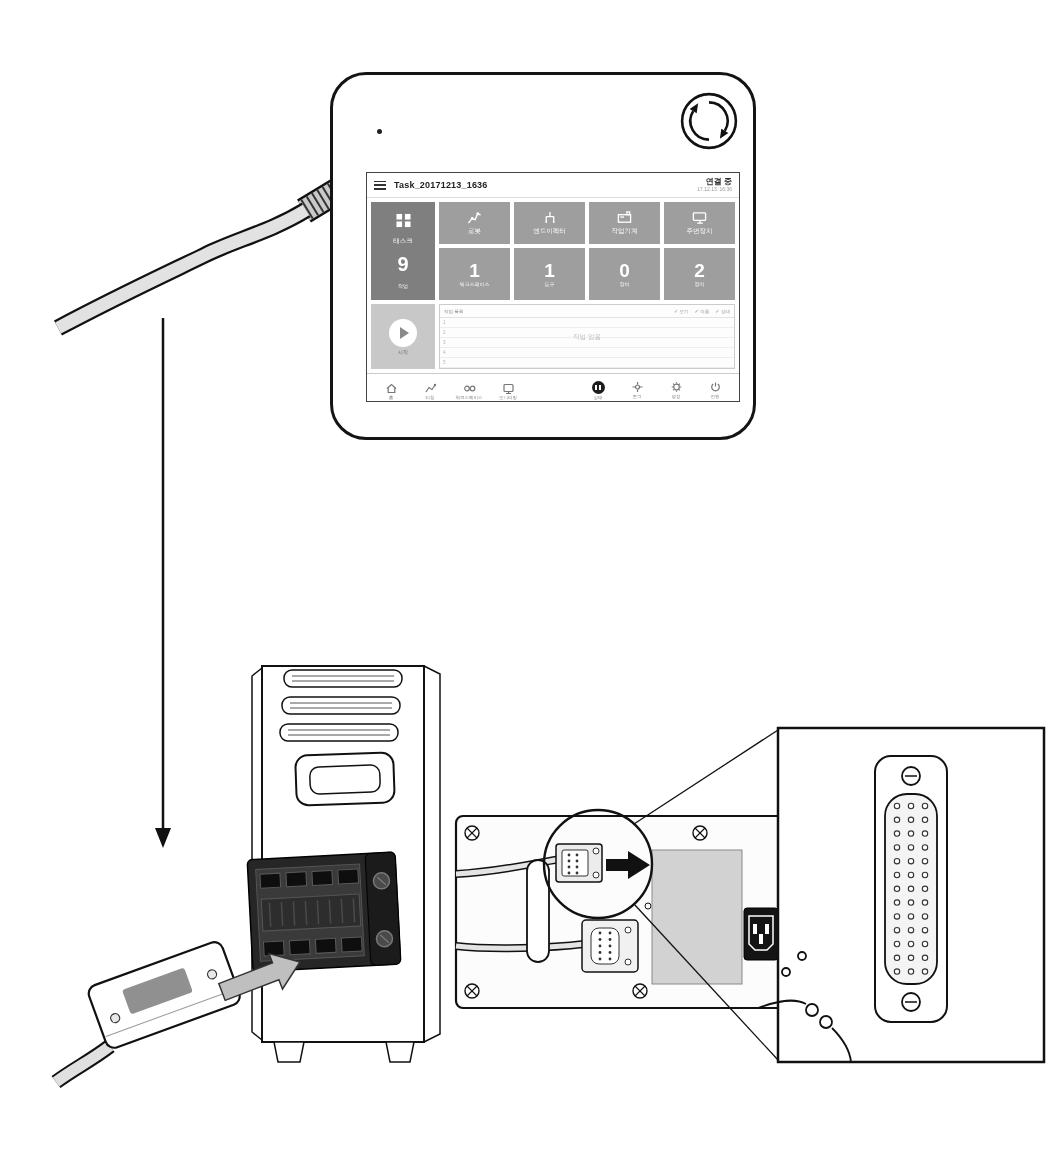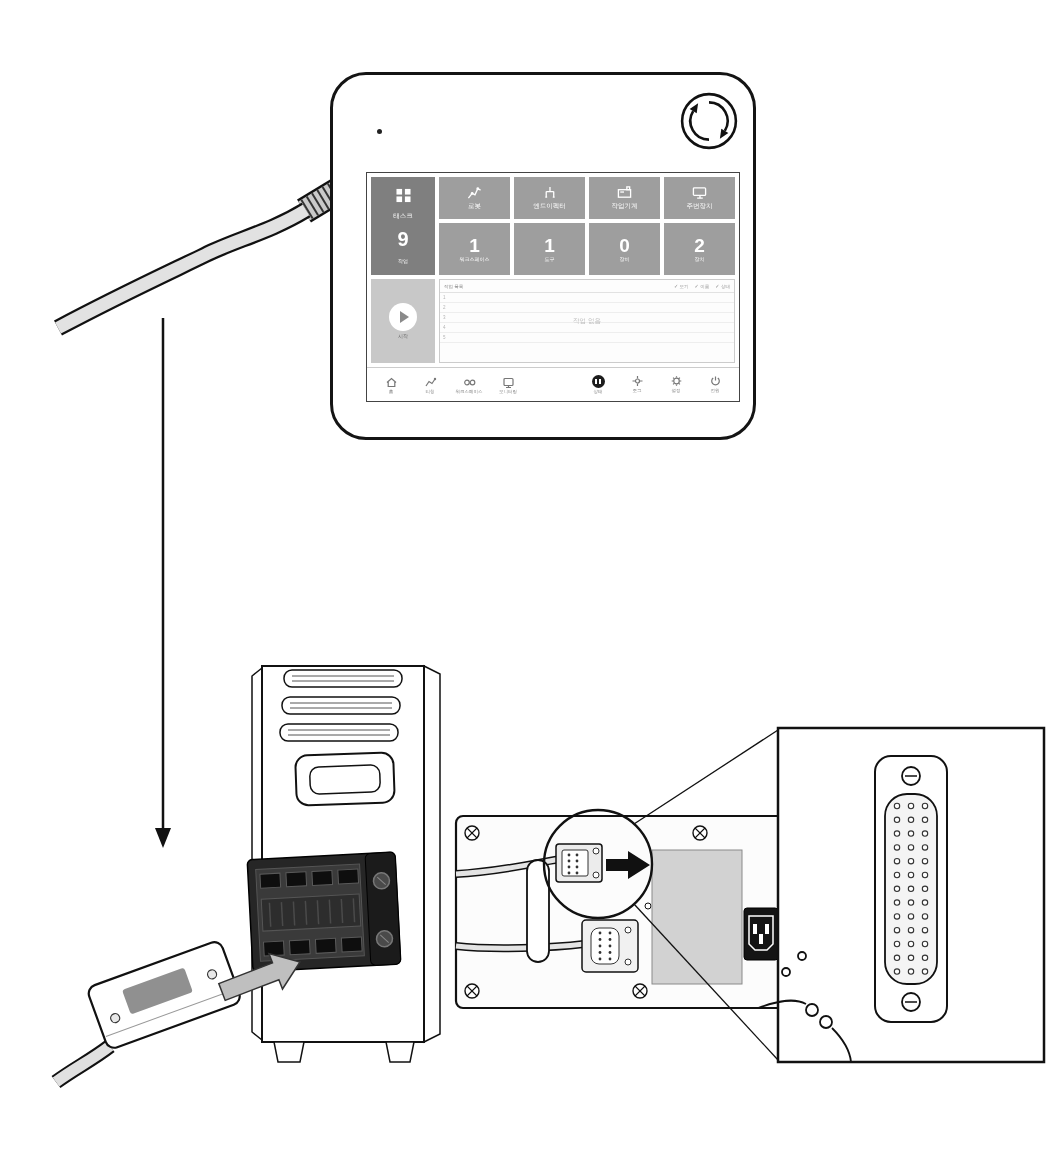--- a/index.html
+++ b/index.html
@@ -308,20 +308,32 @@
     <svg class="estop" viewBox="0 0 58 58">
       <circle cx="29" cy="29" r="26" fill="#fff" stroke="#111" stroke-width="2.5"></circle>
       <path d="M29,11 A18,18 0 0 1 44.3,38.5" fill="none" stroke="#111" stroke-width="2.5"></path>
       <path d="M29,47 A18,18 0 0 1 13.7,19.5" fill="none" stroke="#111" stroke-width="2.5"></path>
       <polygon points="0,-4 9,0 0,4" transform="translate(44.3,38.5) rotate(122)" fill="#111"></polygon>
       <polygon points="0,-4 9,0 0,4" transform="translate(13.7,19.5) rotate(302)" fill="#111"></polygon>
     </svg>
 
     <div class="screen">
 
+      <div class="topbar">
+        <div class="hamburger">
+            <span></span>
+            <span></span>
+            <span></span>
+          </div>
+        <div class="tb-title">Task_20171213_1636</div>
+        <div class="tb-right">
+          <div class="tb-status">연결 중</div>
+          <div class="tb-datetime">17.12.13. 16:36</div>
+        </div>
+      </div>
 
       <div class="screen-content">
 
         <div class="task-tile">
           <svg width="17" height="15" viewBox="0 0 17 16" fill="#fff">
             <rect x="1" y="1" width="6" height="6"></rect>
               <rect x="10" y="1" width="6" height="6"></rect>
             <rect x="1" y="9" width="6" height="6"></rect>
               <rect x="10" y="9" width="6" height="6"></rect>
           </svg>

